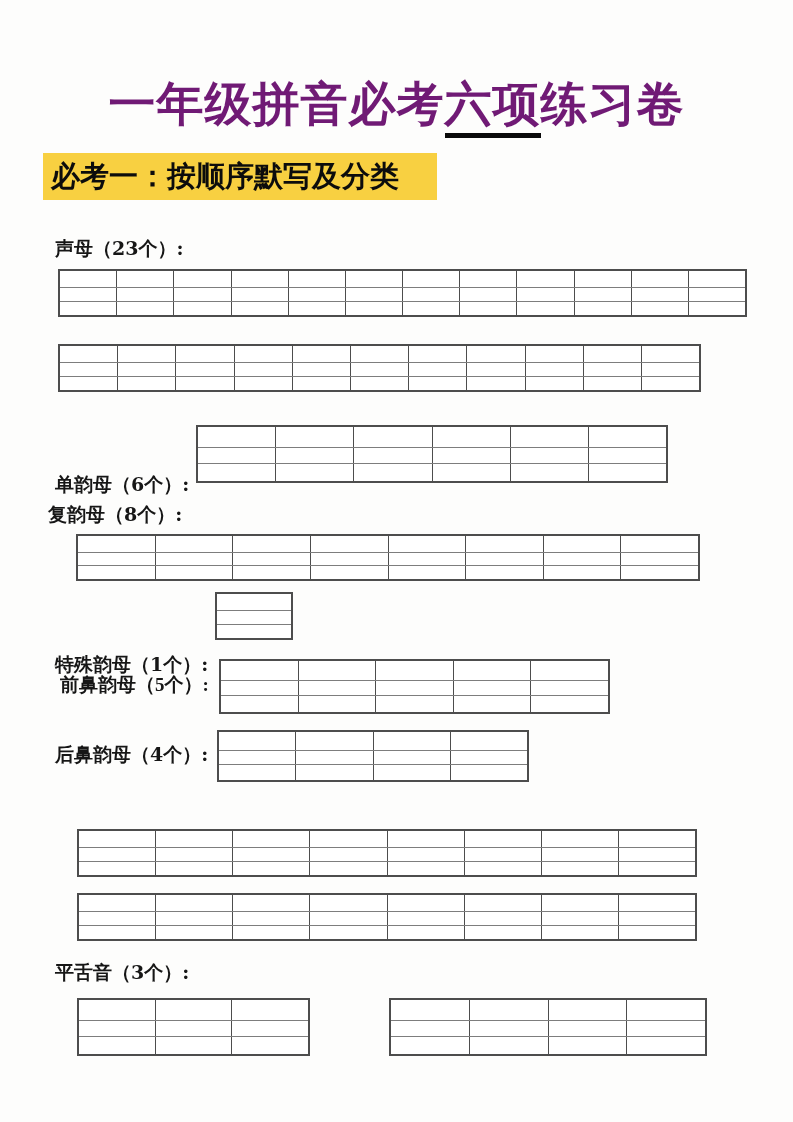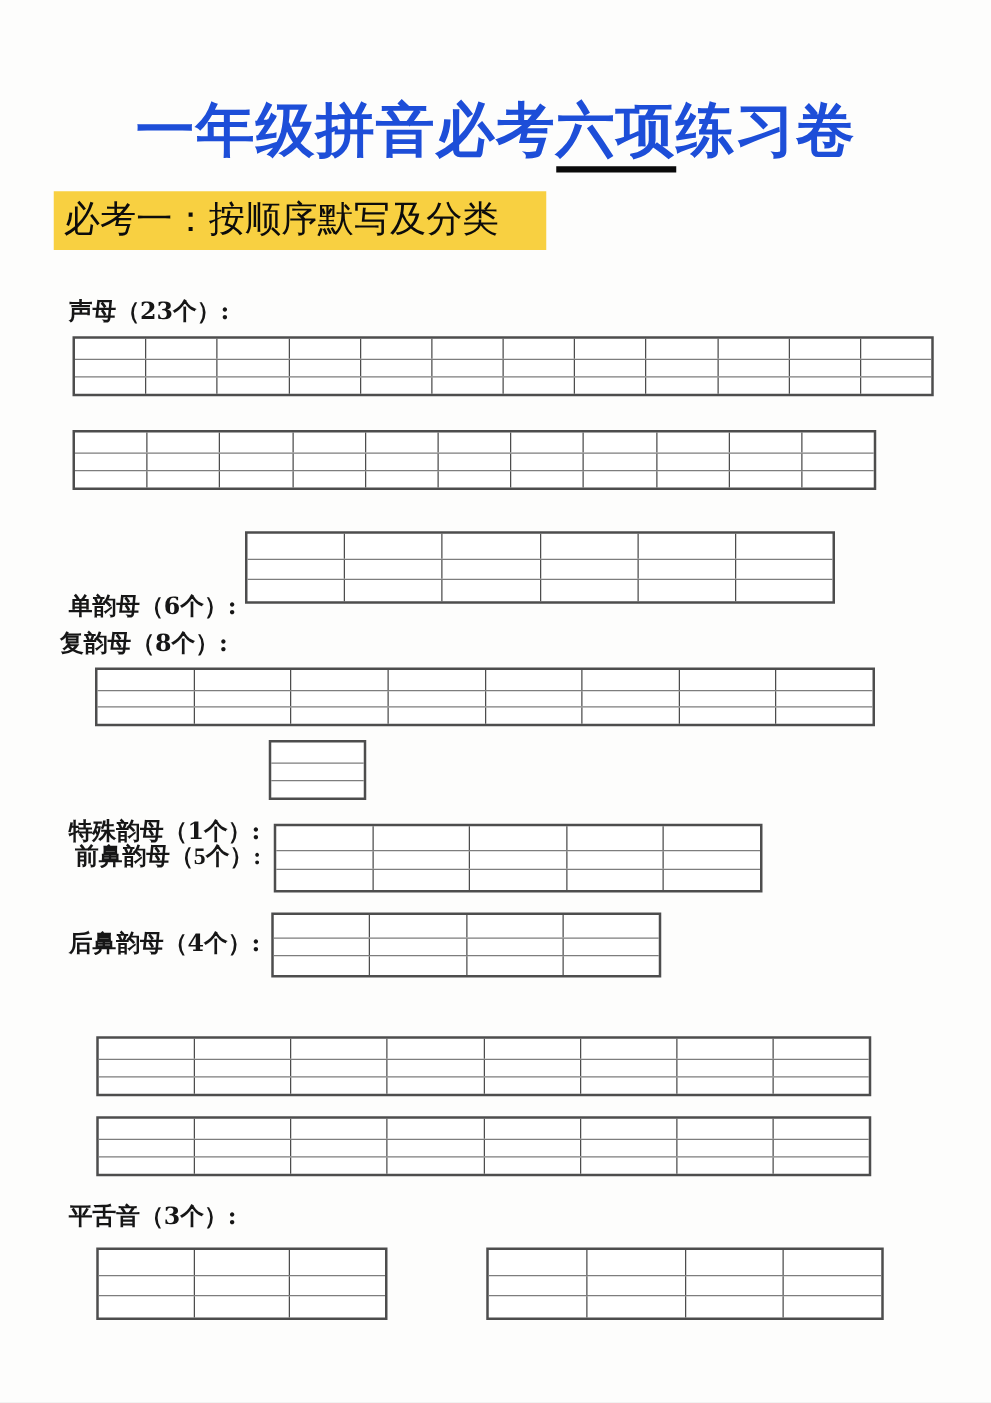--- a/index.html
+++ b/index.html
@@ -10,33 +10,33 @@
     background:#fdfdfc;
     font-family:"Liberation Sans","DejaVu Sans",sans-serif;
     color:#121212;
     overflow:hidden;
   }
   
   .title{
     position:absolute;left:0;top:42px;width:100%;
     text-align:center;
     font-size:47px;font-weight:900;letter-spacing:1px;
-    color:#1d4ed8;white-space:nowrap;
+    color:#701a75;white-space:nowrap;
   }
   .title .u{
     border-bottom:5px solid #0a0a0a;
     padding-bottom:3px;
   }
   
   .sec-header{
     position:absolute;left:43px;top:153px;
     width:394px;height:47px;
     line-height:47px;
     padding-left:8px;box-sizing:border-box;
-    font-size:29px;font-weight:400;color:#0c0c0c;
+    font-size:29px;font-weight:700;color:#0c0c0c;
     white-space:nowrap;
   }
   
   .lbl{
     position:absolute;
     font-size:19px;font-weight:700;color:#161616;
     white-space:nowrap;
     font-family:"DejaVu Serif","Liberation Serif",serif;
   }
   

